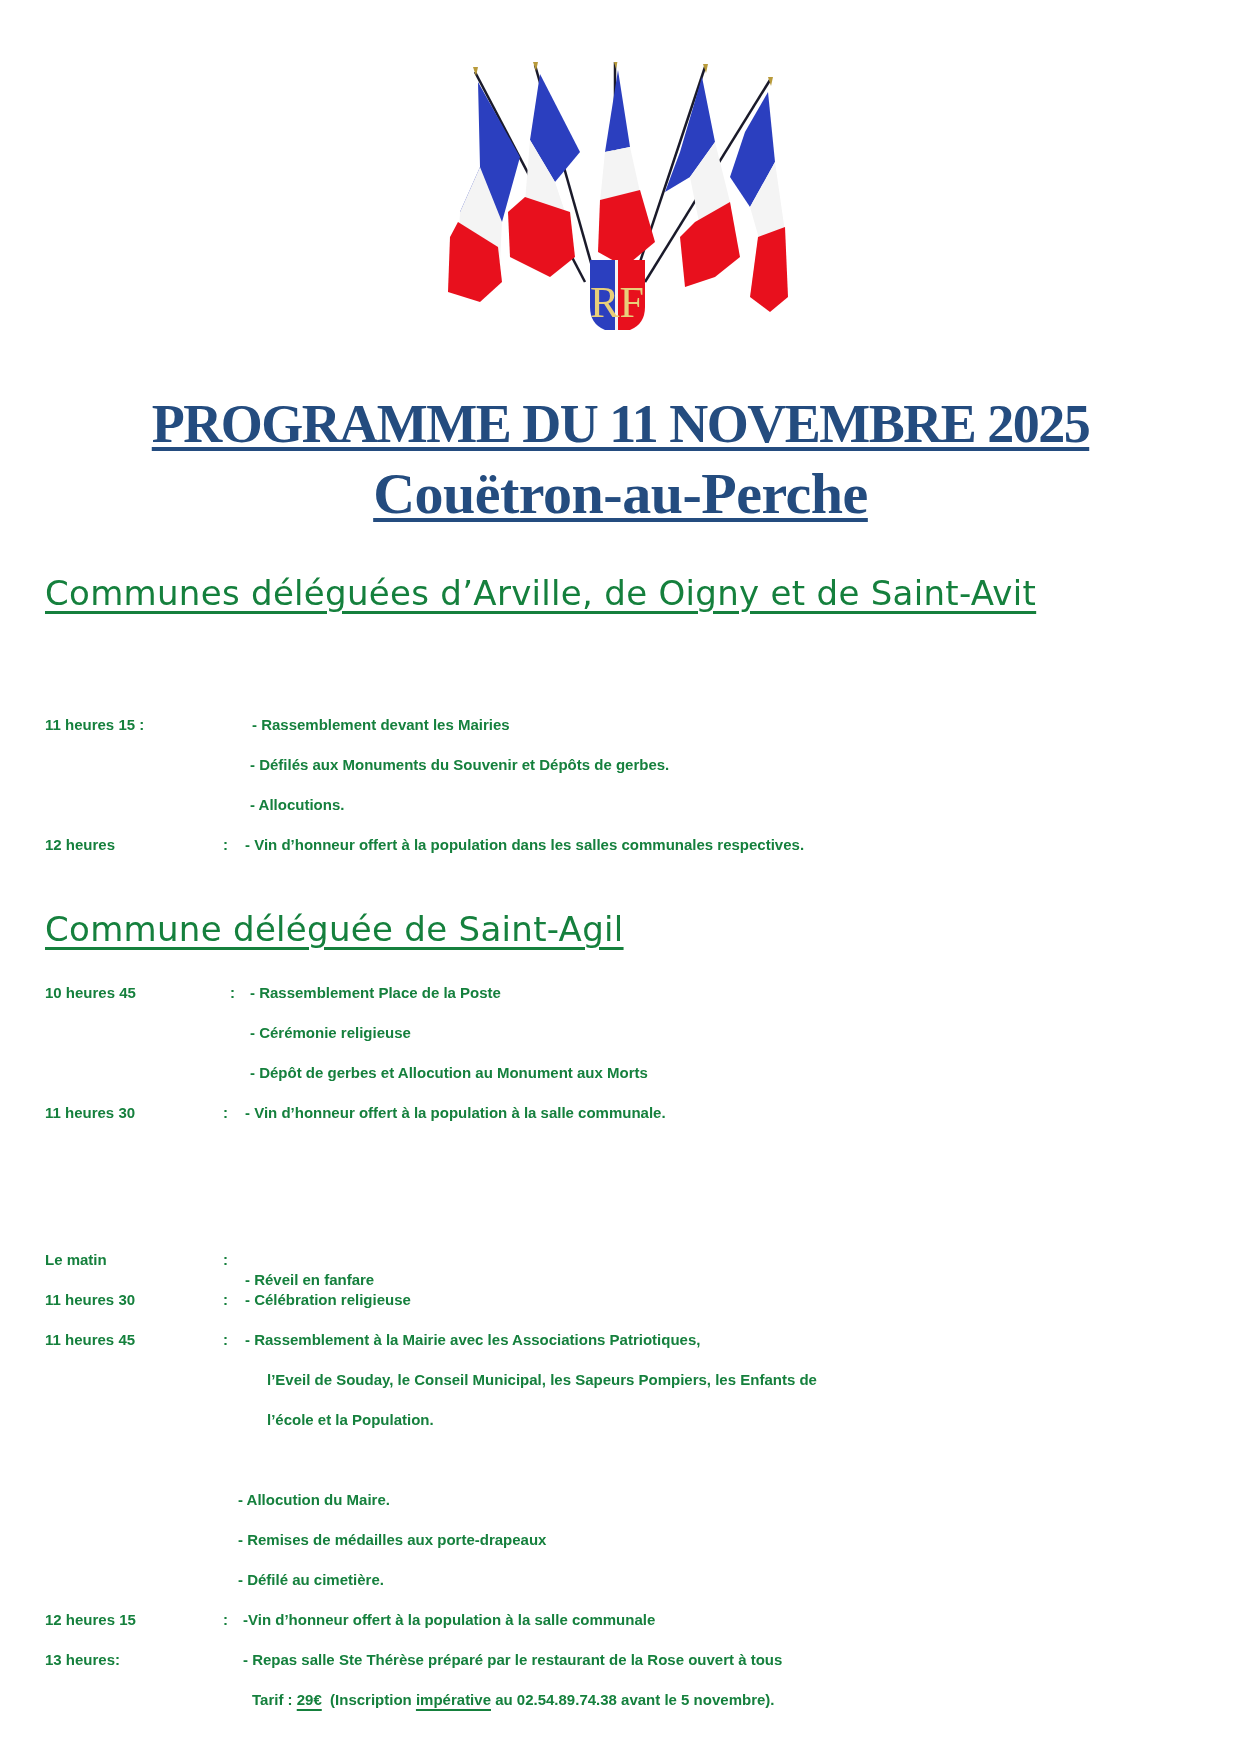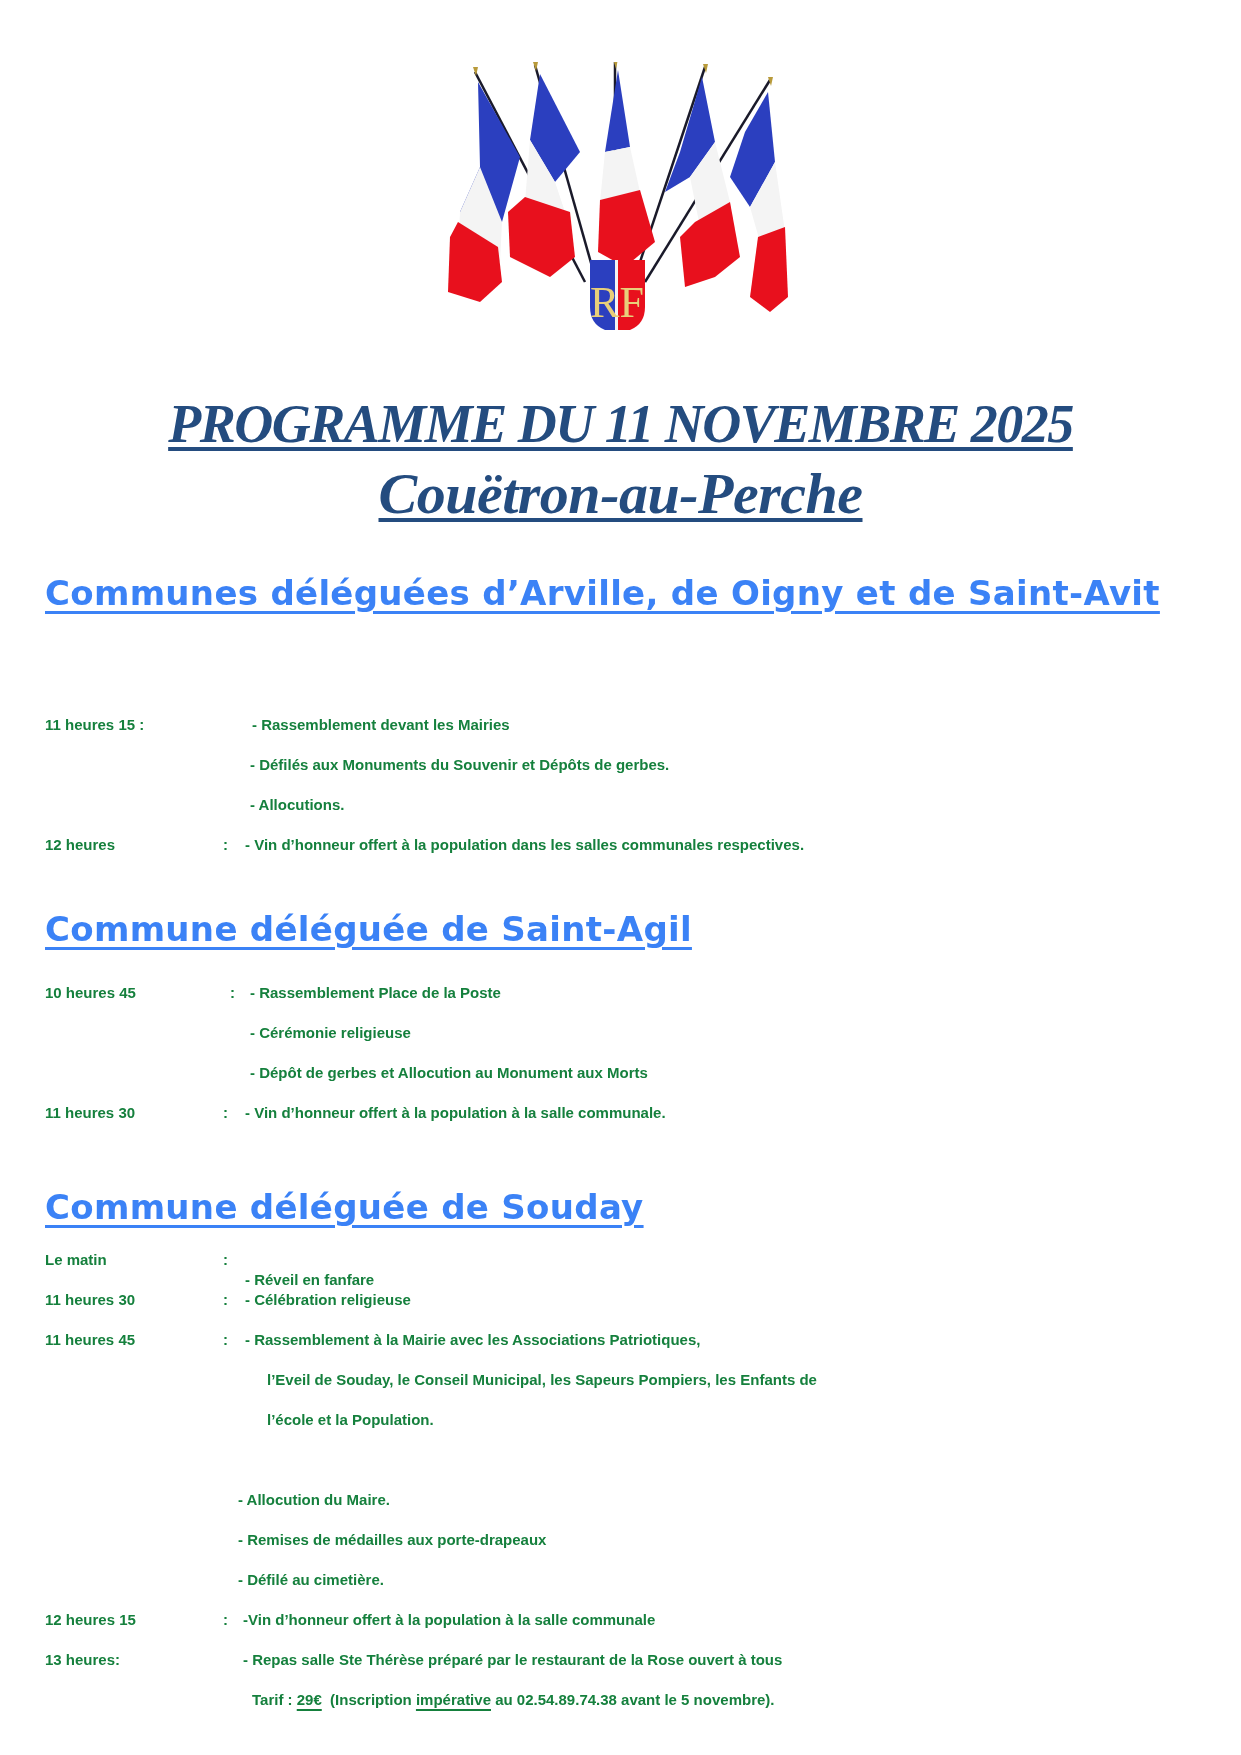--- a/index.html
+++ b/index.html
@@ -1,28 +1,28 @@
 <!DOCTYPE html>
 <html><head>
 <meta charset="utf-8">
 <style>
   html, body { margin:0; padding:0; background:#ffffff; }
   body { width:1241px; height:1755px; position:relative; overflow:hidden; }
   .page { position:absolute; left:0; top:0; width:1241px; height:1755px; }
   .emblem { position:absolute; left:440px; top:62px; width:350px; height:275px; }
   .title, .subtitle {
     position:absolute; left:0; width:1241px; text-align:center;
-    font-family:"Liberation Serif", serif; font-weight:bold; color:#244c7f;font-style:italic;
+    font-family:"Liberation Serif", serif; font-weight:bold; color:#244c7f;
   }
   .title { top:394px; font-size:54px; line-height:60px; letter-spacing:-1.5px; }
   .subtitle { top:462px; font-size:58px; line-height:64px; letter-spacing:-0.5px; }
   .title span, .subtitle span { text-decoration:underline; text-decoration-thickness:4px; text-underline-offset:5px; }
   .h2 {
     position:absolute; left:45px;
-    font-family:"DejaVu Sans", sans-serif; font-weight:bold; color:#3b82f6;
+    font-family:"DejaVu Sans", sans-serif; font-weight:normal; color:#15803d;
     font-size:34px; line-height:42px; letter-spacing:0.3px;
     text-decoration:underline; text-decoration-thickness:3px; text-underline-offset:6px;
   }
   .note {
     position:absolute; left:0; width:1241px; text-align:center; top:628px;
     font-family:"DejaVu Sans", sans-serif; font-style:italic; color:#e00e15;
     font-size:25px; line-height:32px;
   }
   .row {
     position:absolute; left:45px; right:40px; height:40px;
@@ -114,21 +114,20 @@
   </div>
   <div class="row" style="top:1053px;">
     <span class="text" style="left:205px;">- Dépôt de gerbes et Allocution au Monument aux Morts</span>
   </div>
   <div class="row" style="top:1093px;">
     <span class="time">11 heures 30</span>
     <span class="colon" style="left:178px;">:</span>
     <span class="text" style="left:200px;">- Vin d’honneur offert à la population à la salle communale.</span>
   </div>
 
-  <div class="h2" style="top:1186px;">Commune déléguée de Souday</div>
   <div class="row" style="top:1240px;">
     <span class="time">Le matin</span>
     <span class="colon" style="left:178px;">:</span>
     <span class="text" style="left:200px;margin-top:20px;">- Réveil en fanfare</span>
   </div>
   <div class="row" style="top:1280px;">
     <span class="time">11 heures 30</span>
     <span class="colon" style="left:178px;">:</span>
     <span class="text" style="left:200px;">- Célébration religieuse</span>
   </div>

